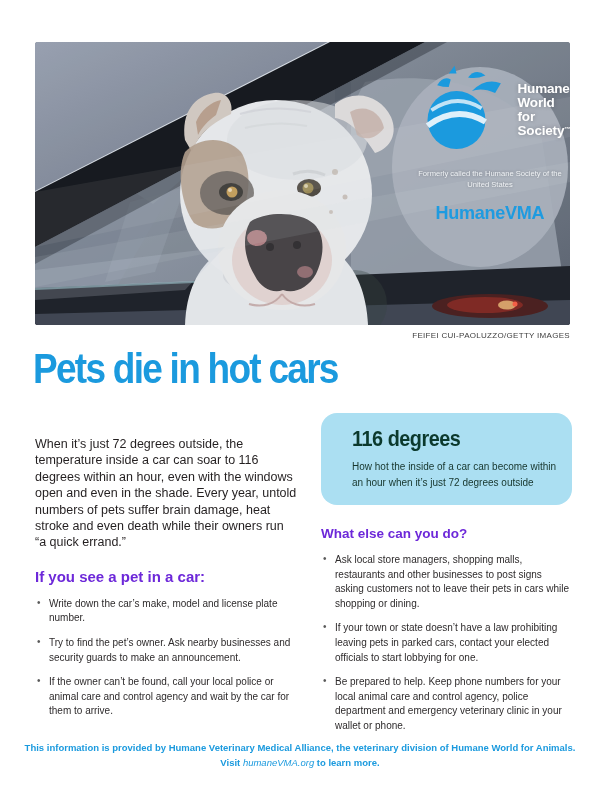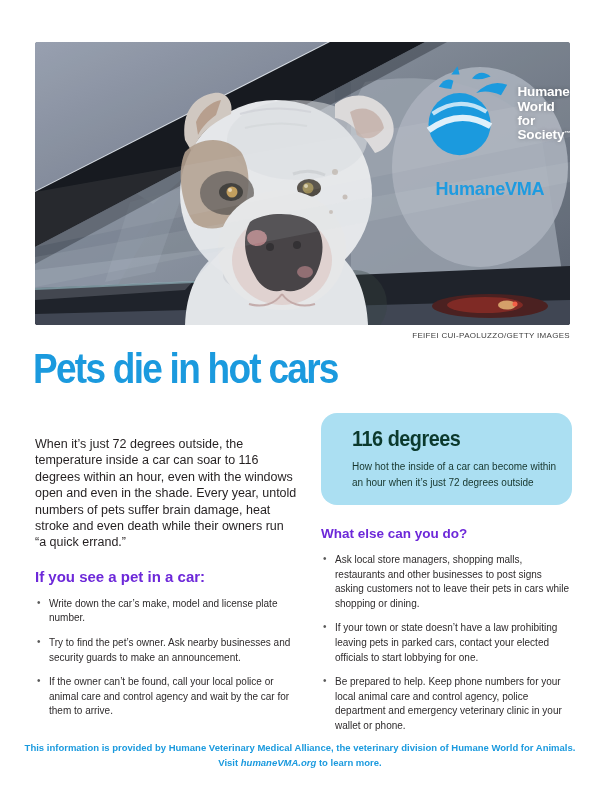--- a/index.html
+++ b/index.html
@@ -12,21 +12,21 @@
   
   .photo {
     position:absolute; left:35px; top:42px; width:535px; height:283px;
     border-radius:3px; overflow:hidden; background:#6b7380;
   }
   .photo svg { display:block; width:100%; height:100%; }
 
   .logo {
     position:absolute; top:20px; right:0px; width:160px; color:#ffffff;
   }
-  .logo-row { display:flex; align-items:center; padding-left:4px; }
+  .logo-row { display:flex; align-items:center; gap:7px; padding-left:4px; }
   .logo-name { font-size:13.5px; font-weight:bold; line-height:1.05; letter-spacing:-0.2px; text-shadow:0 0 4px rgba(0,0,0,.25); }
   .logo-tm { font-size:6px; vertical-align:4px; }
   .logo-tagline { margin-top:9px; font-size:7.6px; line-height:1.45; text-align:center; color:#f0f3f6; text-shadow:0 0 3px rgba(0,0,0,.3); }
   .logo-brand { margin-top:12px; text-align:center; font-size:19px; font-weight:800;
     color:#1e9be0; letter-spacing:-0.3px; transform:scaleX(.95); }
 
   .credit {
     position:absolute; top:331px; right:30px; font-size:8px; letter-spacing:.3px;
     color:#404040;
   }
@@ -59,21 +59,21 @@
     margin:0; font-size:22px; font-weight:800; letter-spacing:-0.5px; color:#0b392d;
     transform:scaleX(.9); transform-origin:left top; white-space:nowrap;
   }
   .callout-body { margin:7px 0 0 0; font-size:10px; line-height:16px; color:#16352c; }
 
   
   .footer {
     position:absolute; left:0; top:740px; width:100%; text-align:center;
     font-size:9.5px; font-weight:bold; line-height:15px; color:#1b9ade;
   }
-  .footer a { color:#1b9ade; text-decoration:none; font-weight:bold; }
+  .footer a { color:#1b9ade; text-decoration:none; font-weight:normal; }
   .footer .it { font-style:italic; }
 </style>
 </head>
 <body>
 
 <div class="page">
 
   <div class="photo">
     <svg viewBox="0 0 535 283" preserveAspectRatio="none">
       <defs>
@@ -164,20 +164,21 @@
           <path d="M30,15 q7,-7 15,-4 l-3,5 q-7,-3 -12,-1 Z" fill="#1b9ade"></path>
           <path d="M12,12 q3,-5 7,-3 l-1,4 q-3,0 -6,-1 Z" fill="#1b9ade"></path>
           <path d="M18,6 l3,-4 l1,4 Z" fill="#1b9ade"></path>
         </svg>
         <div class="logo-name">
           <div>Humane</div>
           <div>World for</div>
           <div><span>Society</span><span class="logo-tm">™</span></div>
         </div>
       </div>
+      <div class="logo-tagline">Formerly called the Humane Society of the United States</div>
       <div class="logo-brand">HumaneVMA</div>
     </div>
   </div>
 
   <div class="credit">FEIFEI CUI-PAOLUZZO/GETTY IMAGES</div>
 
   <h1 class="headline">Pets die in hot cars</h1>
 
   <div class="col-left">
     <p class="intro">When it’s just 72 degrees outside, the temperature inside a car can soar to 116 degrees within an hour, even with the windows open and even in the shade. Every year, untold numbers of pets suffer brain damage, heat stroke and even death while their owners run “a quick errand.”</p>

